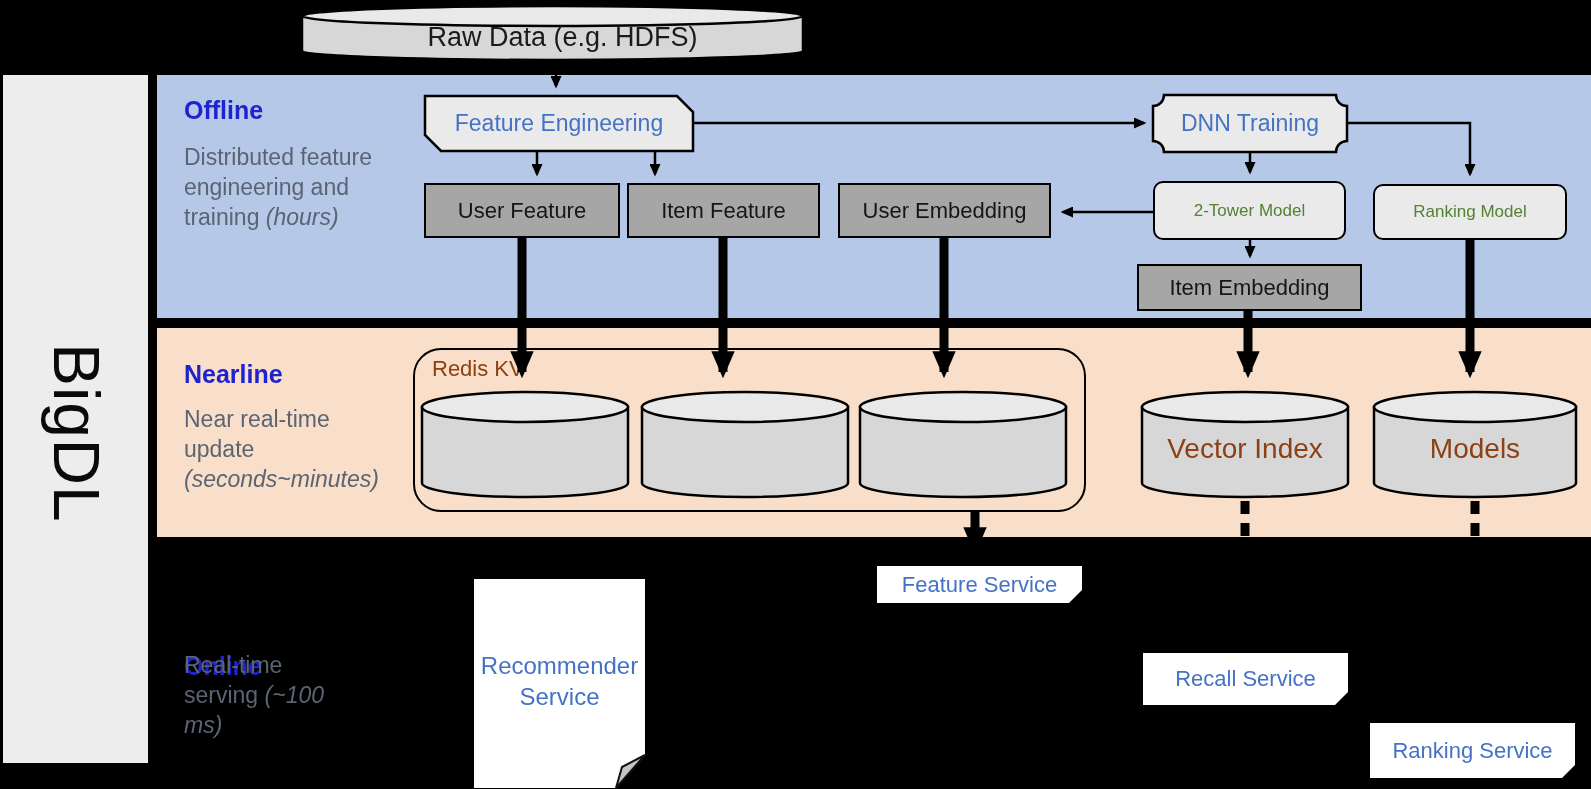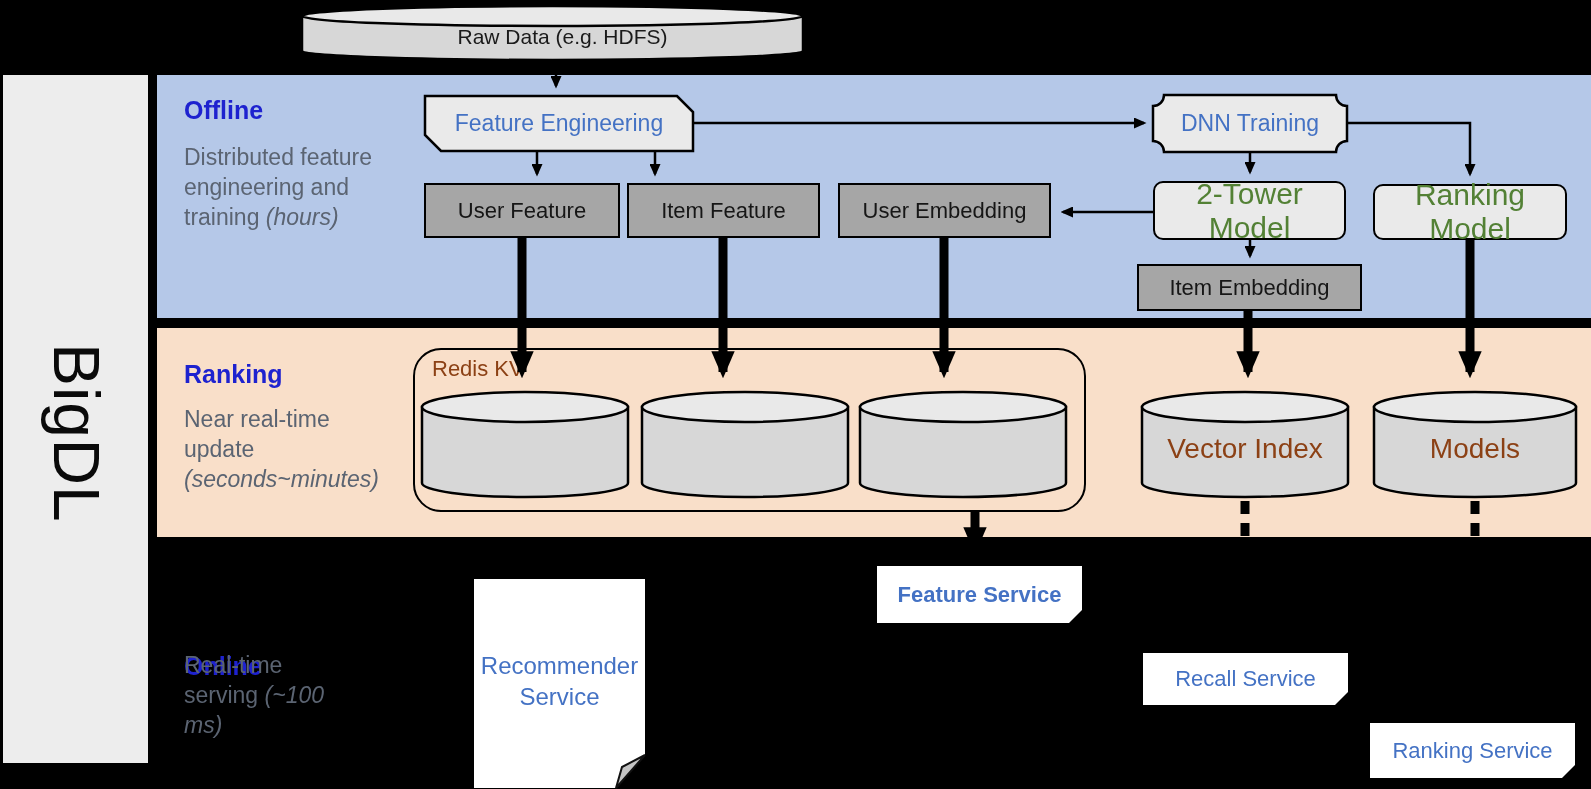--- a/index.html
+++ b/index.html
@@ -23,26 +23,26 @@
   
   .band-offline  { background:var(--offline-band,#b5c8e8); }
   .band-nearline { background:var(--nearline-band,#f9dfc9); }
   .band-title { font-size:25px; font-weight:bold; color:var(--heading-blue,#1e22cf); white-space:nowrap; }
   .band-desc  { font-size:23px; line-height:30px; color:var(--muted-text,#5b6472); }
   .band-desc i { font-style:italic; }
 
   
   .gray-box { background:var(--gray-box,#a6a6a6); border:2.5px solid #000; color:#161616; font-size:22px; }
   .round-box { background:var(--light-shape,#eaeaea); border:2.5px solid #000; border-radius:10px;
-               color:var(--node-green,#538135); font-size:30px; }
+               color:var(--node-green,#538135); font-size:17px; }
   .svg-node { }
   .svg-node .shape { position:absolute; left:-2px; top:-2px; }
   .svg-node .lbl { position:relative; }
   .lbl-blue  { color:var(--node-blue,#4472c4); font-size:23px; }
-  .lbl-dark  { color:#1a1a1a; font-size:21px;margin-left:20px; }
+  .lbl-dark  { color:#1a1a1a; font-size:27px;margin-left:20px; }
   .lbl-brown { color:var(--node-brown,#8c4115); font-size:28px; }
 
   
   .redis-frame { border:2.5px solid #000; border-radius:28px; }
   .redis-label { position:absolute; left:17px; top:6px; font-size:22px; color:var(--node-brown,#8c4115); }
 
   
   .cyl-lbl { padding-top:8px; }
 
   
@@ -69,21 +69,21 @@
 
   <div class="abs band-offline" style="left:157px;top:75px;width:1434px;height:243px;"></div>
   <div class="abs band-nearline" style="left:157px;top:328px;width:1434px;height:209px;"></div>
 
   <div class="abs band-title" style="left:184px;top:96px;">Offline</div>
   <div class="abs band-desc" style="left:184px;top:142px;width:190px;">
     <span>Distributed feature engineering and training</span>
     <i>(hours)</i>
   </div>
 
-  <div class="abs band-title" style="left:184px;top:360px;">Ranking</div>
+  <div class="abs band-title" style="left:184px;top:360px;">Nearline</div>
   <div class="abs band-desc" style="left:184px;top:404px;width:210px;">
     <span>Near real-time update</span>
     <i>(seconds~minutes)</i>
   </div>
 
   <div class="abs band-title" style="left:184px;top:608px;margin-top:44px;">Online</div>
   <div class="abs band-desc" style="left:184px;top:650px;width:160px;">
     <span>Real-time serving</span>
     <i>(~100 ms)</i>
   </div>
@@ -205,21 +205,21 @@
   </div>
 
   <div class="abs svg-node" style="left:473px;top:578px;width:173px;height:211px;">
     <svg class="shape" width="173" height="211" viewBox="0 0 173 211" style="left:0;top:0;">
       <path d="M1 1 H172 V177 L143 210 H1 Z" fill="#ffffff"></path>
       <polygon points="143,210 172,177 149,189" style="fill:#c4c4c4;stroke:#111;stroke-width:2"></polygon>
     </svg>
     <div class="doc-label">Recommender Service</div>
   </div>
 
-  <div class="service-box flexc" style="left:877px;top:566px;width:205px;height:57px;font-weight:bold;">
+  <div class="service-box flexc" style="left:877px;top:566px;width:205px;height:37px;">
     <span>Feature Service</span>
     <span class="fold"></span>
   </div>
   <div class="service-box flexc" style="left:1143px;top:653px;width:205px;height:52px;">
     <span>Recall Service</span>
     <span class="fold"></span>
   </div>
   <div class="service-box flexc" style="left:1370px;top:723px;width:205px;height:55px;">
     <span>Ranking Service</span>
     <span class="fold"></span>

